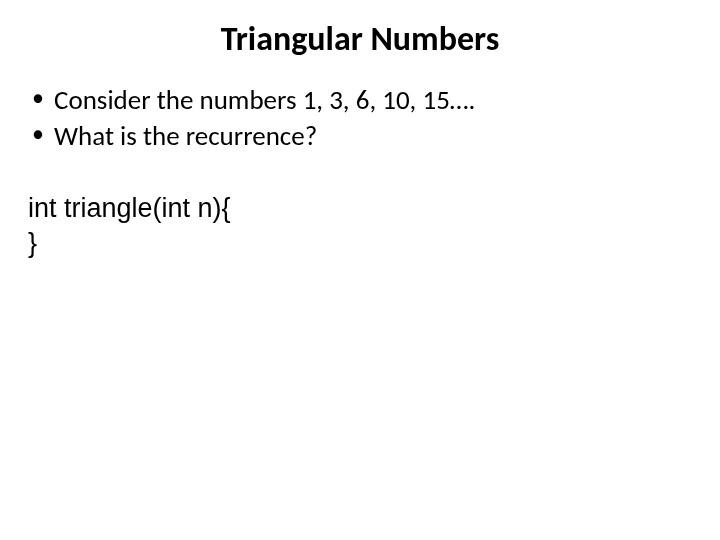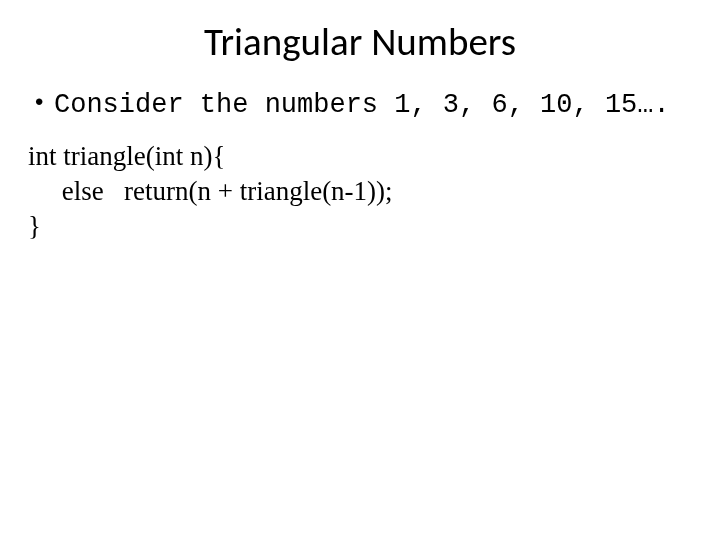--- a/index.html
+++ b/index.html
@@ -11,64 +11,63 @@
       width: 720px;
       height: 540px;
       background: #ffffff;
       font-family: Calibri, Arial, sans-serif;
       color: #000000;
       padding: 18px 28px;
       overflow: hidden;
     }
     .title {
       text-align: center;
-      font-size: 39px;
-      font-weight: 400;
+      font-size: 34px;
+      font-weight: 700;
       margin-bottom: 24px;
       letter-spacing: 0px;
     }
     .bullets {
       list-style: none;
-      margin-bottom: 16px;
-      font-family: Liberation Mono, monospace;
+      margin-bottom: 38px;
     }
     .bullets li {
       font-size: 27px;
       line-height: 1.25;
       position: relative;
       padding-left: 26px;
       margin-bottom: 2px;
     }
     .bullets li::before {
       content: "•";
       position: absolute;
       left: 4px;
       top: 0;
       font-size: 24px;
     }
     .code-block {
       font-size: 27px;
       line-height: 1.3;
-      font-family: Liberation Serif, serif;
+      font-family: Liberation Sans, sans-serif;
     }
     .code-line {
       white-space: pre;
     }
     .sup {
       font-size: 0.7em;
       vertical-align: super;
       line-height: 0;
     }
   </style>
 </head>
 <body>
 
 <h1 class="title">Triangular Numbers</h1>
 
 <ul class="bullets">
   <li>Consider the numbers 1, 3, 6, 10, 15….</li>
+  <li>What is the recurrence?</li>
 </ul>
 
 <div class="code-block">
   <div class="code-line">int triangle(int n){</div>
-  <div class="code-line">     else   return(n + triangle(n-1));</div>
   <div class="code-line">}</div>
 </div>
 
 </body></html>

